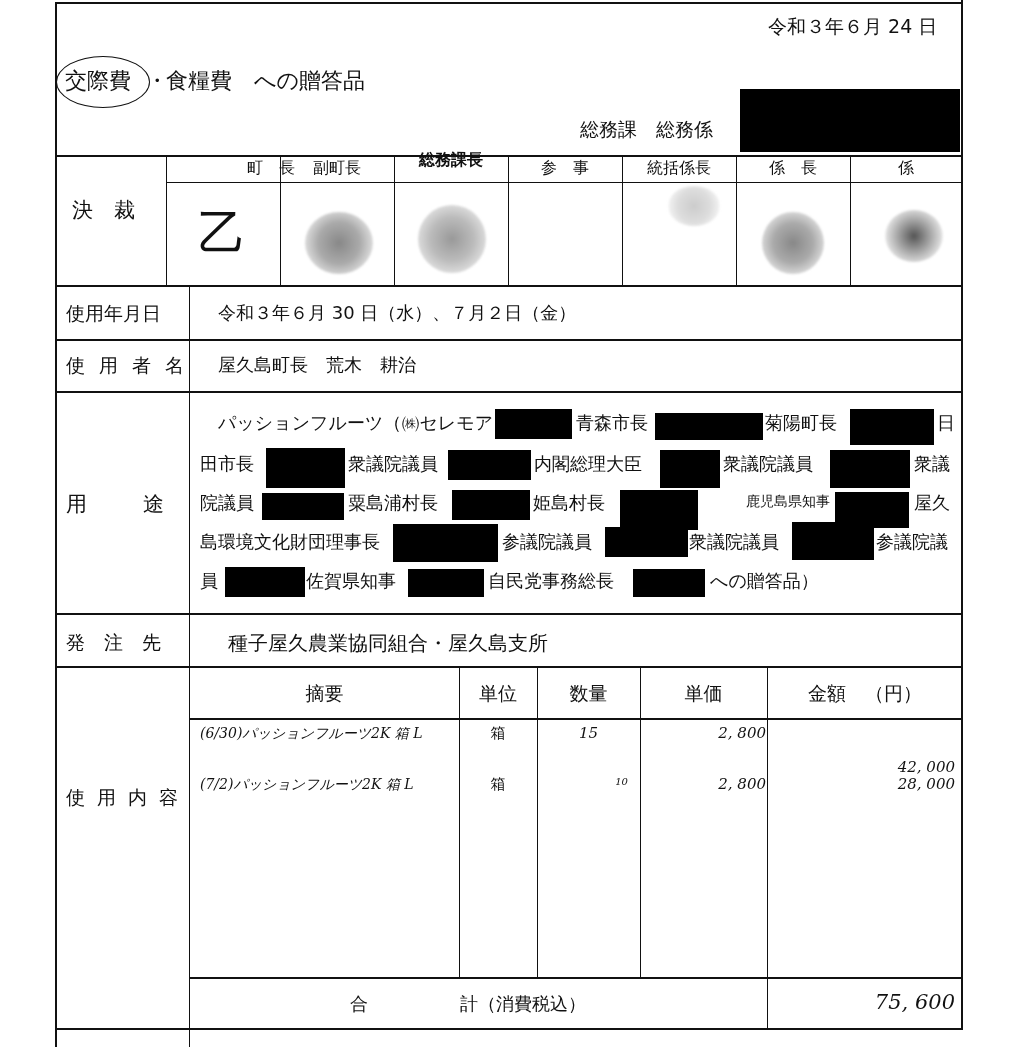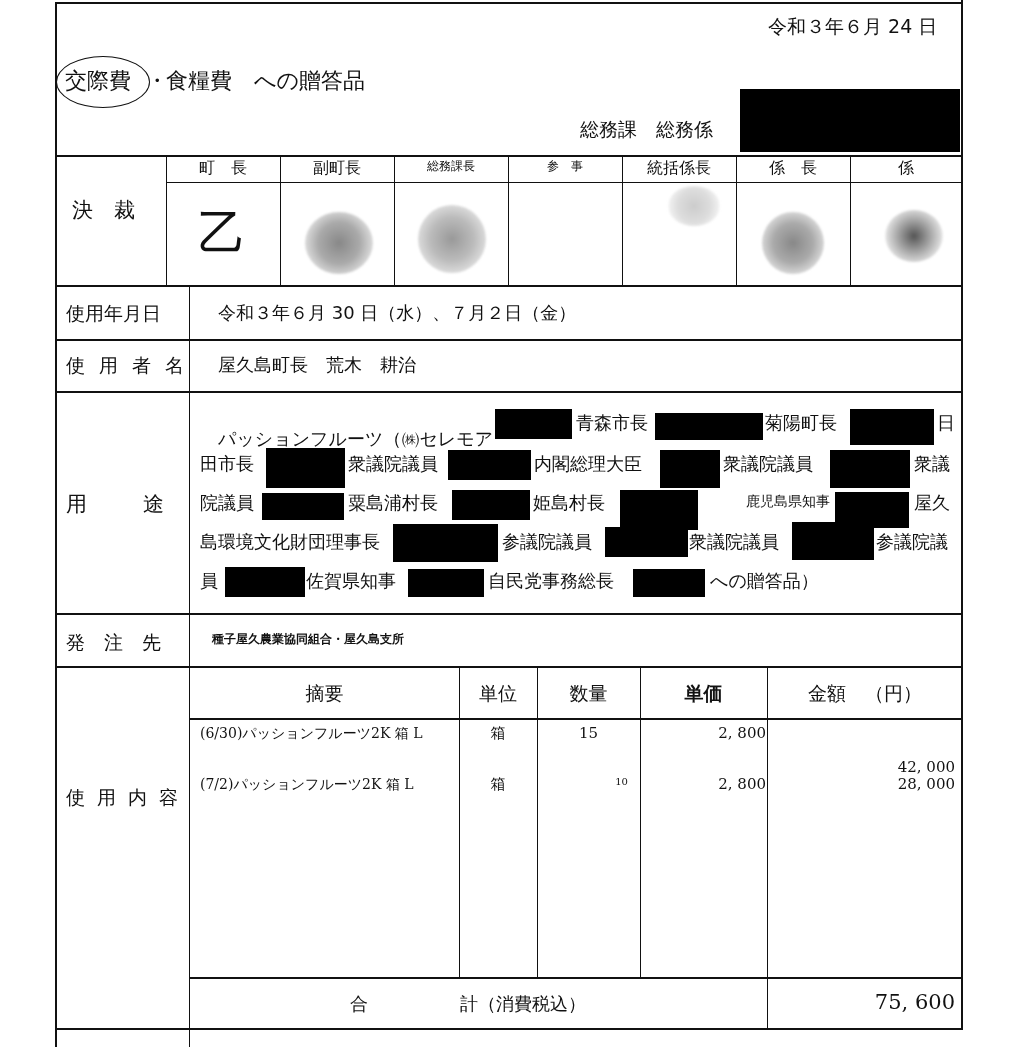--- a/index.html
+++ b/index.html
@@ -4,21 +4,21 @@
 <style>
   html, body { margin:0; padding:0; background:#fff; }
   body { width:1024px; height:1047px; position:relative; overflow:hidden;
          font-family:"DejaVu Sans", sans-serif; color:#111; }
   .abs { position:absolute; }
   .ln { position:absolute; background:#111; }
   .txt { position:absolute; white-space:nowrap; line-height:1; }
   .redact { position:absolute; background:#000; }
   .stamp { position:absolute; border-radius:50%; filter:blur(1.2px); }
   .center { text-align:center; }
-  .serif { font-family:"DejaVu Serif", serif; }
+  .serif { font-family:"DejaVu Serif", serif;font-style:italic; }
 </style>
 </head>
 <body>
 
 <div class="ln" style="left:55px;top:2px;width:908px;height:2px;"></div>
 <div class="ln" style="left:55px;top:2px;width:2px;height:1045px;"></div>
 <div class="ln" style="left:961px;top:0px;width:2px;height:1030px;"></div>
 
 <div class="txt" style="left:768px;top:17px;font-size:19px;">令和３年６月 24 日</div>
 
@@ -36,24 +36,24 @@
 <div class="ln" style="left:166px;top:155px;width:1px;height:131px;"></div>
 <div class="ln" style="left:280px;top:155px;width:1px;height:131px;"></div>
 <div class="ln" style="left:394px;top:155px;width:1px;height:131px;"></div>
 <div class="ln" style="left:508px;top:155px;width:1px;height:131px;"></div>
 <div class="ln" style="left:622px;top:155px;width:1px;height:131px;"></div>
 <div class="ln" style="left:736px;top:155px;width:1px;height:131px;"></div>
 <div class="ln" style="left:850px;top:155px;width:1px;height:131px;"></div>
 
 <div class="txt" style="left:72px;top:200px;font-size:21px;">決　裁</div>
 
-<div class="txt center" style="left:166px;top:160px;width:114px;font-size:16px;">町　長</div>
+<div class="txt center" style="left:166px;top:160px;width:114px;font-size:16px;padding-left:48px;">町　長</div>
 <div class="txt center" style="left:280px;top:160px;width:114px;font-size:16px;">副町長</div>
-<div class="txt center" style="left:394px;top:160px;width:114px;font-size:12px;">総務課長</div>
-<div class="txt center" style="left:508px;top:160px;width:114px;font-size:12px;">参　事</div>
+<div class="txt center" style="left:394px;top:152px;width:114px;font-size:16px;font-weight:bold;">総務課長</div>
+<div class="txt center" style="left:508px;top:160px;width:114px;font-size:16px;">参　事</div>
 <div class="txt center" style="left:622px;top:160px;width:114px;font-size:16px;">統括係長</div>
 <div class="txt center" style="left:736px;top:160px;width:114px;font-size:16px;">係　長</div>
 <div class="txt center" style="left:850px;top:160px;width:112px;font-size:16px;">係</div>
 
 <div class="txt" style="left:198px;top:208px;font-size:48px;font-family:'DejaVu Serif',serif;">乙</div>
 <div class="stamp" style="left:305px;top:212px;width:68px;height:62px;background:radial-gradient(circle,#888 0%,#aaa 45%,#ddd 75%,transparent 80%);"></div>
 <div class="stamp" style="left:418px;top:205px;width:68px;height:68px;background:radial-gradient(circle,#999 0%,#bbb 45%,#e0e0e0 75%,transparent 80%);"></div>
 <div class="stamp" style="left:668px;top:186px;width:52px;height:40px;background:radial-gradient(circle,#ccc 0%,#ddd 50%,#f0f0f0 75%,transparent 80%);"></div>
 <div class="stamp" style="left:762px;top:212px;width:62px;height:62px;background:radial-gradient(circle,#888 0%,#aaa 45%,#ddd 75%,transparent 80%);"></div>
 <div class="stamp" style="left:885px;top:210px;width:58px;height:52px;background:radial-gradient(circle,#555 0%,#999 35%,#ddd 70%,transparent 78%);"></div>
@@ -64,21 +64,21 @@
 <div class="txt" style="left:218px;top:304px;font-size:18px;">令和３年６月 30 日（水）、７月２日（金）</div>
 <div class="ln" style="left:55px;top:339px;width:908px;height:2px;"></div>
 
 <div class="txt" style="left:66px;top:356px;font-size:19px;letter-spacing:4px;">使 用 者 名</div>
 <div class="txt" style="left:218px;top:356px;font-size:18px;">屋久島町長　荒木　耕治</div>
 <div class="ln" style="left:55px;top:391px;width:908px;height:2px;"></div>
 
 <div class="txt" style="left:66px;top:494px;font-size:21px;">用</div>
 <div class="txt" style="left:143px;top:494px;font-size:21px;">途</div>
 
-<div class="txt" style="left:218px;top:414px;font-size:18px;margin-top:16px;">パッションフルーツ（㈱セレモア</div>
+<div class="txt" style="left:218px;top:414px;font-size:18px;">パッションフルーツ（㈱セレモア</div>
 <div class="redact" style="left:495px;top:409px;width:77px;height:30px;"></div>
 <div class="txt" style="left:576px;top:414px;font-size:18px;">青森市長</div>
 <div class="redact" style="left:655px;top:413px;width:108px;height:27px;"></div>
 <div class="txt" style="left:765px;top:414px;font-size:18px;">菊陽町長</div>
 <div class="redact" style="left:850px;top:409px;width:84px;height:36px;"></div>
 <div class="txt" style="left:937px;top:414px;font-size:18px;">日</div>
 
 <div class="txt" style="left:200px;top:455px;font-size:18px;">田市長</div>
 <div class="redact" style="left:266px;top:448px;width:79px;height:40px;"></div>
 <div class="txt" style="left:348px;top:455px;font-size:18px;">衆議院議員</div>
@@ -111,37 +111,37 @@
 <div class="redact" style="left:225px;top:567px;width:80px;height:30px;"></div>
 <div class="txt" style="left:306px;top:572px;font-size:18px;">佐賀県知事</div>
 <div class="redact" style="left:408px;top:569px;width:76px;height:28px;"></div>
 <div class="txt" style="left:488px;top:572px;font-size:18px;">自民党事務総長</div>
 <div class="redact" style="left:633px;top:569px;width:72px;height:28px;"></div>
 <div class="txt" style="left:710px;top:572px;font-size:18px;">への贈答品）</div>
 
 <div class="ln" style="left:55px;top:613px;width:908px;height:2px;"></div>
 
 <div class="txt" style="left:66px;top:633px;font-size:19px;">発　注　先</div>
-<div class="txt" style="left:212px;top:633px;font-size:12px;font-weight:bold;">種子屋久農業協同組合・屋久島支所</div>
+<div class="txt" style="left:228px;top:633px;font-size:20px;">種子屋久農業協同組合・屋久島支所</div>
 <div class="ln" style="left:55px;top:666px;width:908px;height:2px;"></div>
 
 <div class="txt" style="left:66px;top:788px;font-size:19px;letter-spacing:3px;">使 用 内 容</div>
 
 <div class="ln" style="left:190px;top:718px;width:773px;height:2px;"></div>
 <div class="ln" style="left:459px;top:667px;width:1px;height:311px;"></div>
 <div class="ln" style="left:537px;top:667px;width:1px;height:311px;"></div>
 <div class="ln" style="left:640px;top:667px;width:1px;height:311px;"></div>
 <div class="ln" style="left:767px;top:667px;width:1px;height:362px;"></div>
 <div class="ln" style="left:190px;top:977px;width:773px;height:2px;"></div>
 <div class="ln" style="left:55px;top:1028px;width:908px;height:2px;"></div>
 
 <div class="txt center" style="left:190px;top:684px;width:269px;font-size:19px;">摘要</div>
 <div class="txt center" style="left:459px;top:684px;width:78px;font-size:19px;text-align:center;">単位</div>
 <div class="txt center" style="left:537px;top:684px;width:103px;font-size:19px;">数量</div>
-<div class="txt center" style="left:640px;top:684px;width:127px;font-size:19px;font-weight:bold;">単価</div>
+<div class="txt center" style="left:640px;top:684px;width:127px;font-size:19px;">単価</div>
 <div class="txt center" style="left:767px;top:684px;width:196px;font-size:19px;">金額　（円）</div>
 
 <div class="txt serif" style="left:200px;top:726px;font-size:14px;">(6/30)パッションフルーツ2K 箱 L</div>
 <div class="txt center" style="left:459px;top:726px;width:78px;font-size:15px;">箱</div>
 <div class="txt center serif" style="left:537px;top:726px;width:103px;font-size:15px;">15</div>
 <div class="txt serif" style="left:640px;top:726px;width:126px;text-align:right;padding-right:0;font-size:15px;">2, 800</div>
 <div class="txt serif" style="left:767px;top:726px;width:188px;text-align:right;font-size:15px;margin-top:34px;">42, 000</div>
 
 <div class="txt serif" style="left:200px;top:777px;font-size:14px;">(7/2)パッションフルーツ2K 箱 L</div>
 <div class="txt center" style="left:459px;top:777px;width:78px;font-size:15px;">箱</div>

